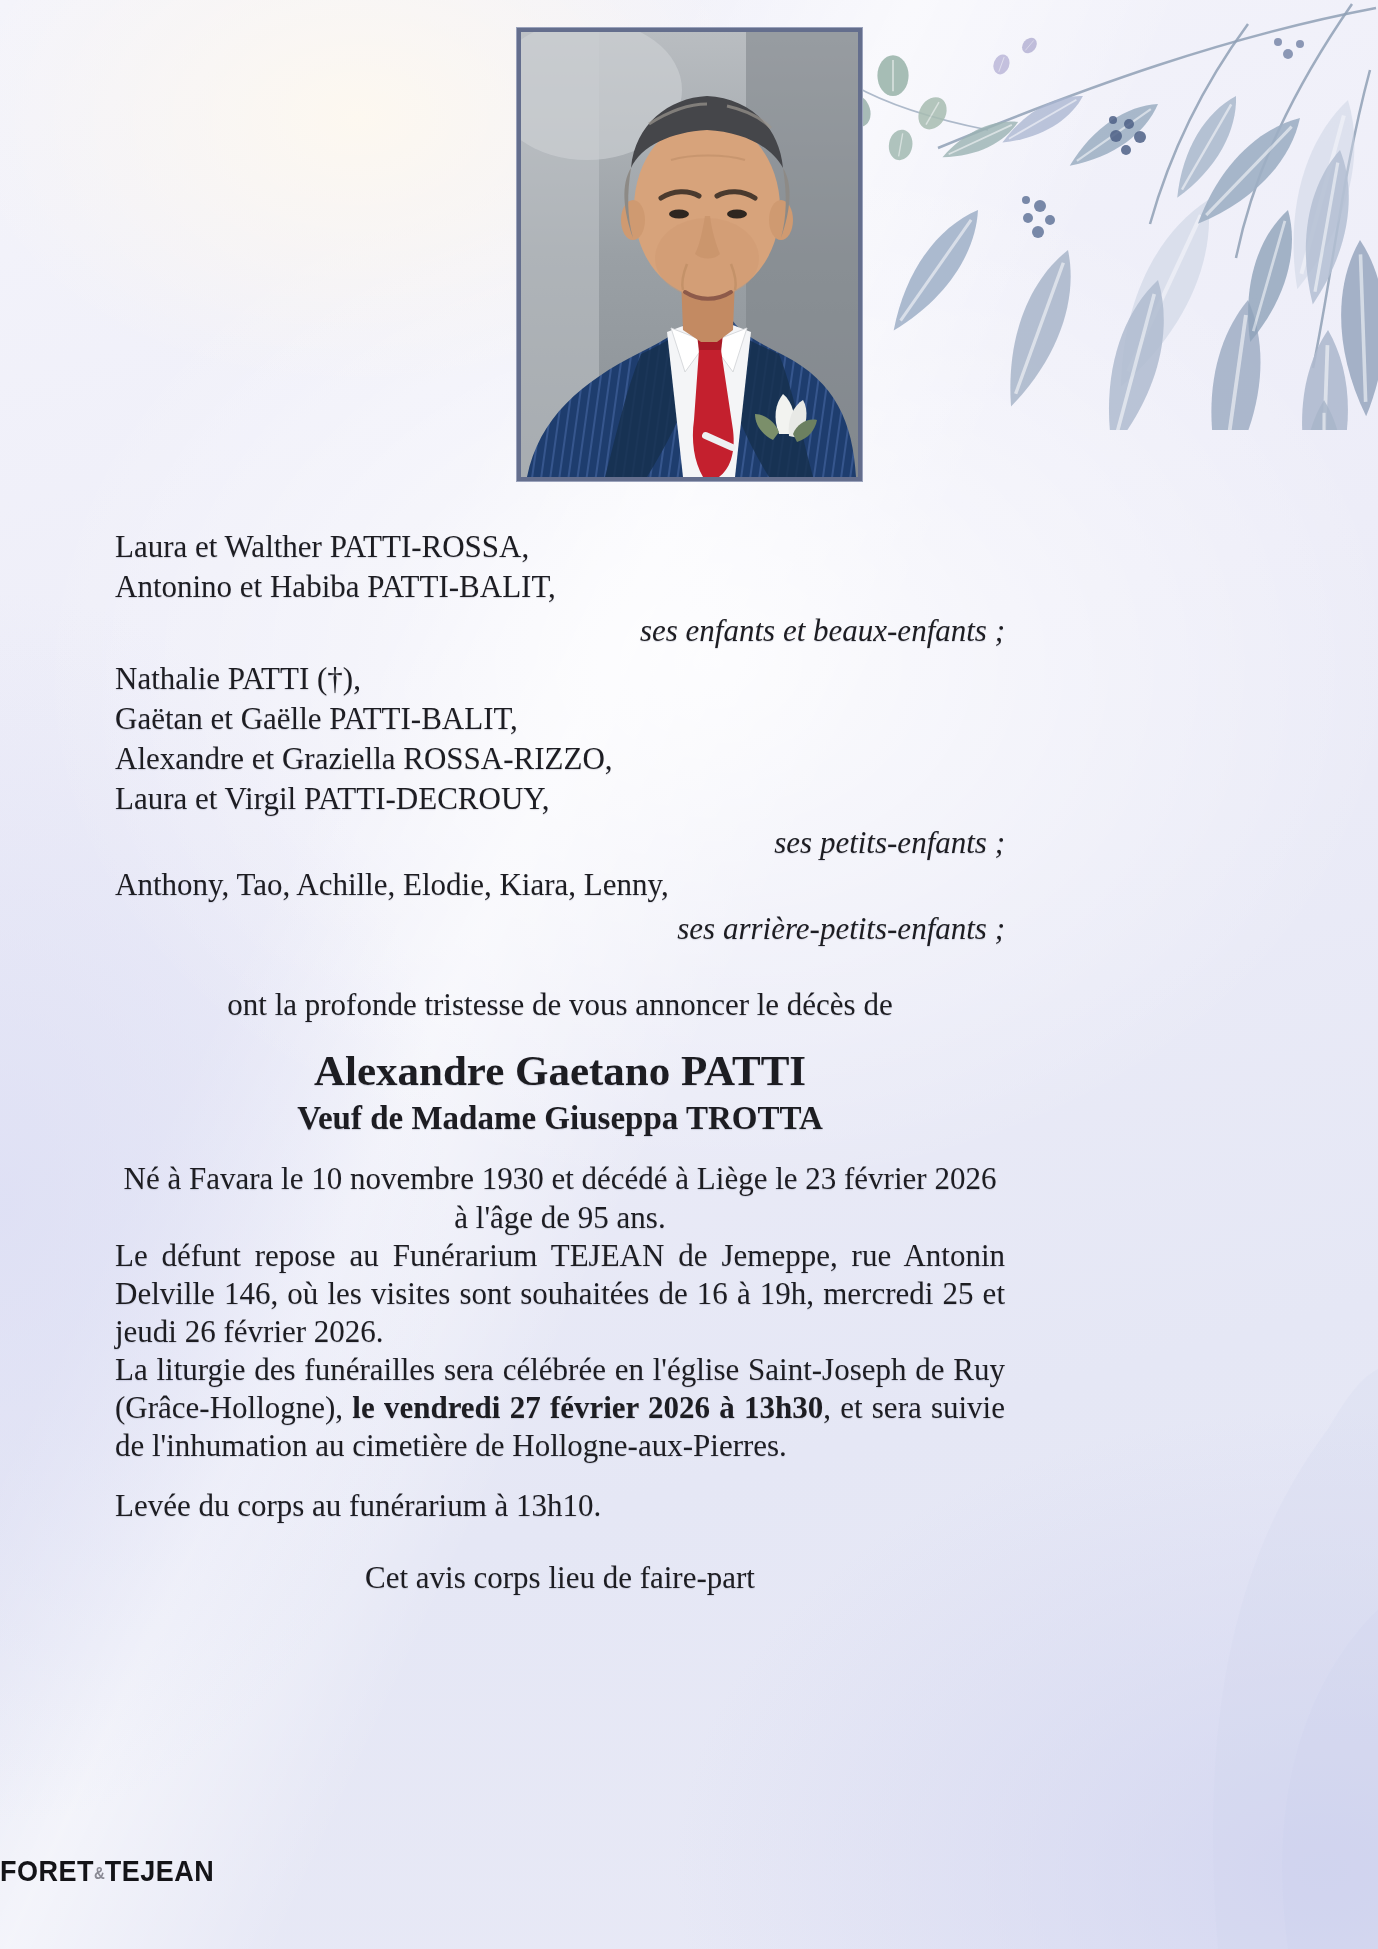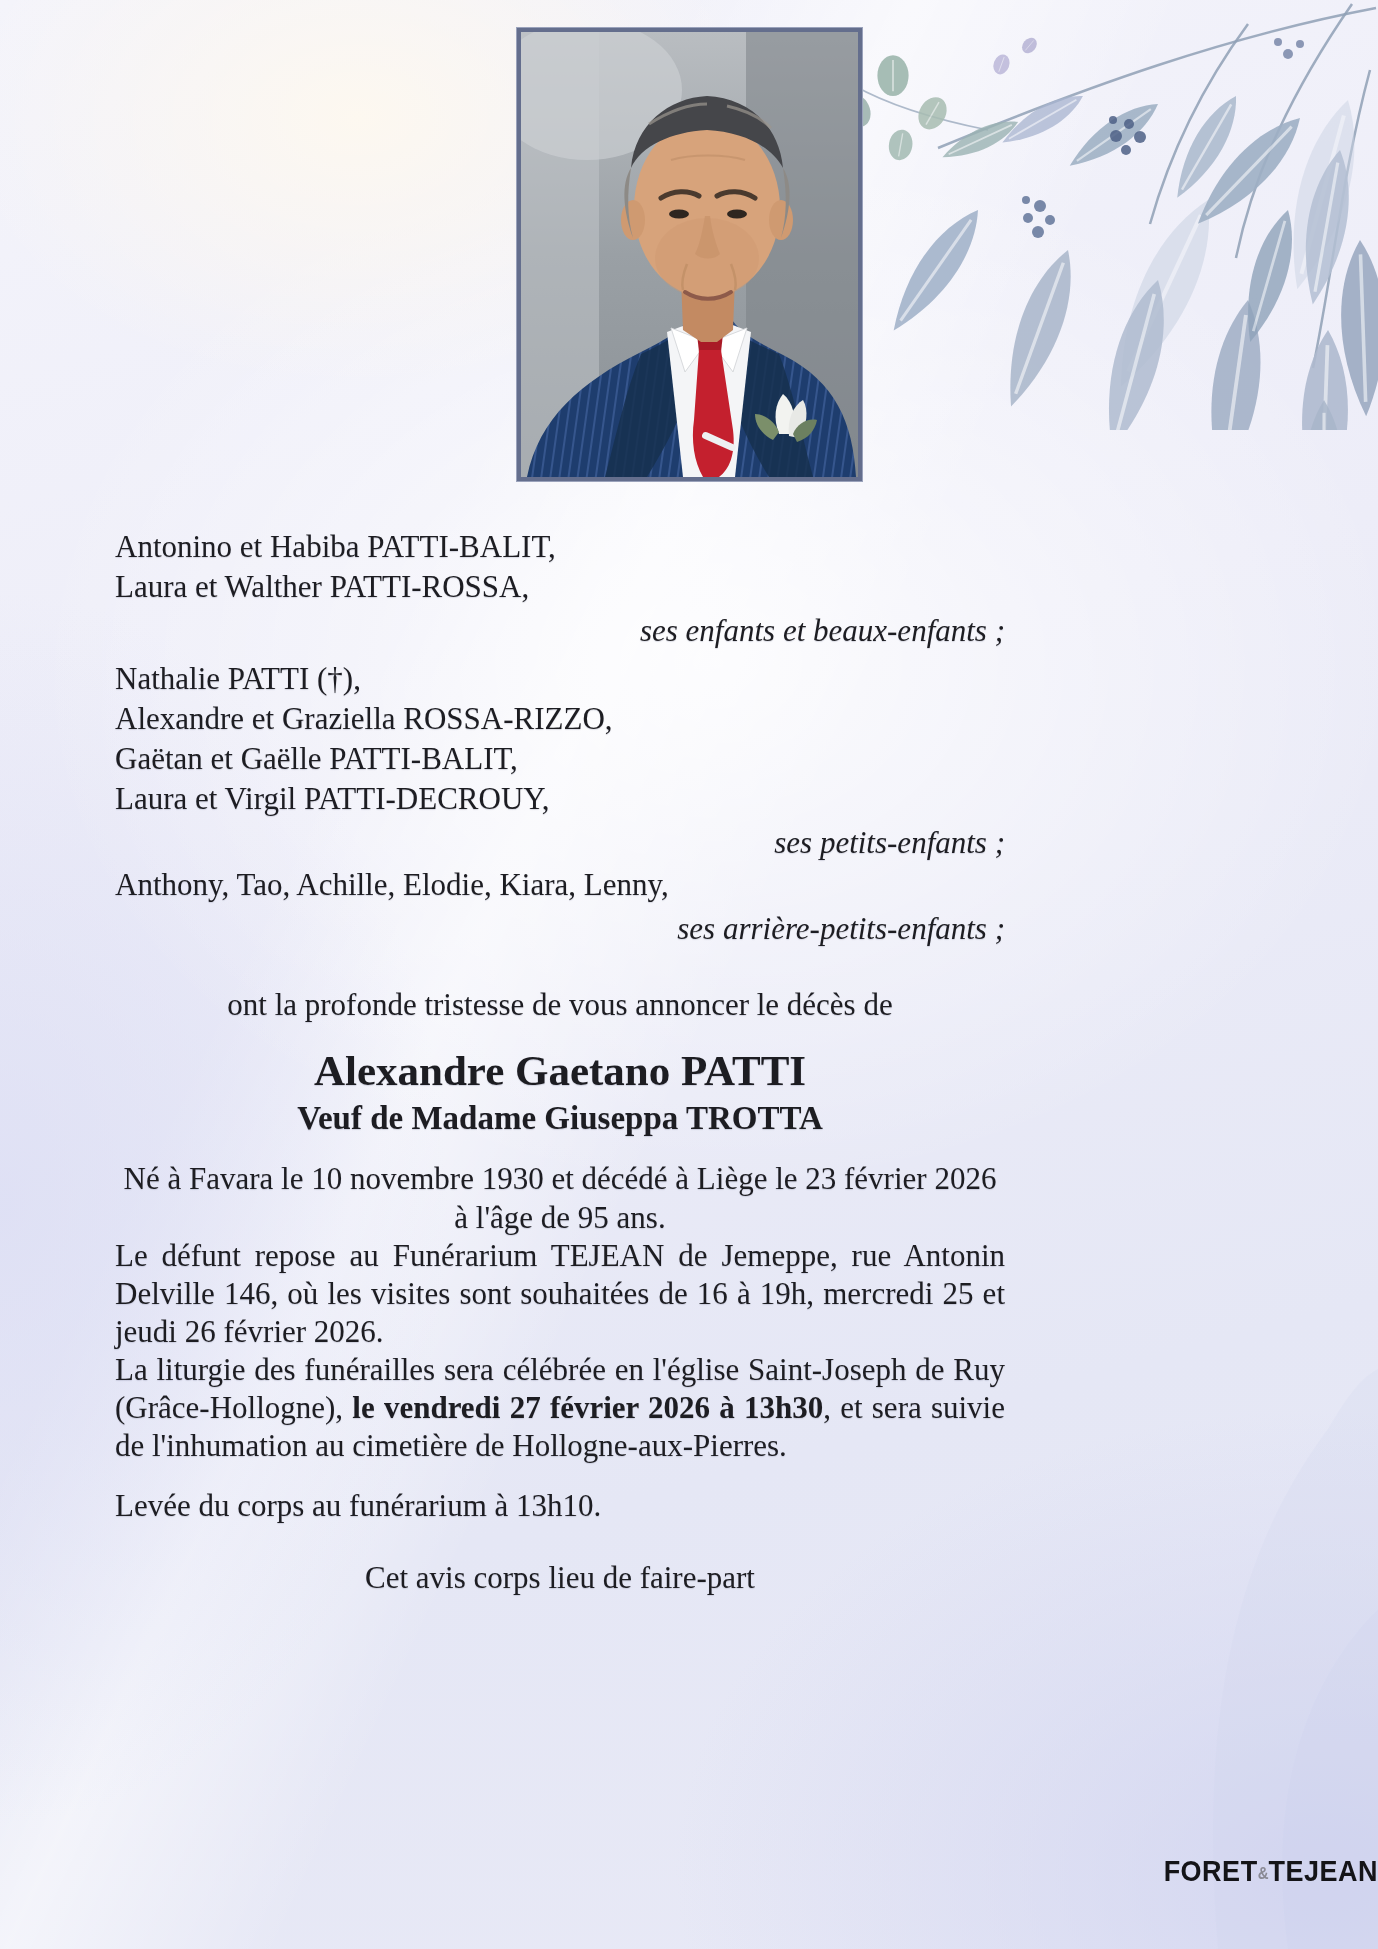--- a/index.html
+++ b/index.html
@@ -36,21 +36,21 @@
   .deceased-sub{font-size:33px;line-height:42px;font-weight:bold;text-align:center;
     text-shadow:0 1px 1px rgba(130,132,158,.3);}
   .dates{font-size:31px;line-height:39px;text-align:center;margin-top:20px;
     text-shadow:0 1px 1px rgba(130,132,158,.28);}
   .para{font-size:31px;line-height:38px;text-align:justify;
     text-shadow:0 1px 1px rgba(130,132,158,.28);}
   .para.tight{margin-top:22px;text-align:left;}
   .centered-line{font-size:31px;line-height:38px;text-align:center;margin-top:34px;
     text-shadow:0 1px 1px rgba(130,132,158,.28);}
   
-  .footer{position:absolute;left:0;bottom:62px;width:1378px;text-align:right;}
+  .footer{position:absolute;left:0;bottom:62px;width:1378px;text-align:left;}
   .brand{display:inline-block;font-family:"Liberation Sans","DejaVu Sans",sans-serif;
     font-weight:800;font-size:27px;letter-spacing:.5px;color:#141418;transform:scaleY(1.12);}
   .brand .amp{font-size:15px;color:#8a8a94;font-weight:700;vertical-align:2px;letter-spacing:0;}
 </style>
 </head>
 <body>
 
 <div class="page">
 
   <svg class="leaves" viewBox="0 0 690 430" aria-hidden="true">
@@ -177,29 +177,29 @@
         <path d="M268 404 C266 388 272 374 282 368 C288 378 286 394 278 406 Z" fill="#e8e9e6"></path>
         <path d="M252 408 C240 402 234 392 234 382 C244 382 254 390 258 400 Z" fill="#7b8f6a"></path>
         <path d="M276 410 C288 406 294 398 296 388 C286 386 276 392 272 402 Z" fill="#6c8060"></path>
       </g>
     </svg>
   </div>
 
   <div class="content">
 
     <div style="margin-top:46px">
+      <div class="fam-line">Laura et Walther PATTI-ROSSA,</div>
       <div class="fam-line">Antonino et Habiba PATTI-BALIT,</div>
-      <div class="fam-line">Laura et Walther PATTI-ROSSA,</div>
     </div>
     <div class="fam-label">ses enfants et beaux-enfants ;</div>
 
     <div class="gap-s">
       <div class="fam-line">Nathalie PATTI (†),</div>
+      <div class="fam-line">Gaëtan et Gaëlle PATTI-BALIT,</div>
       <div class="fam-line">Alexandre et Graziella ROSSA-RIZZO,</div>
-      <div class="fam-line">Gaëtan et Gaëlle PATTI-BALIT,</div>
       <div class="fam-line">Laura et Virgil PATTI-DECROUY,</div>
     </div>
     <div class="fam-label">ses petits-enfants ;</div>
 
     <div class="fam-line">Anthony, Tao, Achille, Elodie, Kiara, Lenny,</div>
     <div class="fam-label">ses arrière-petits-enfants ;</div>
 
 
     <div class="announce">ont la profonde tristesse de vous annoncer le décès de</div>
 

